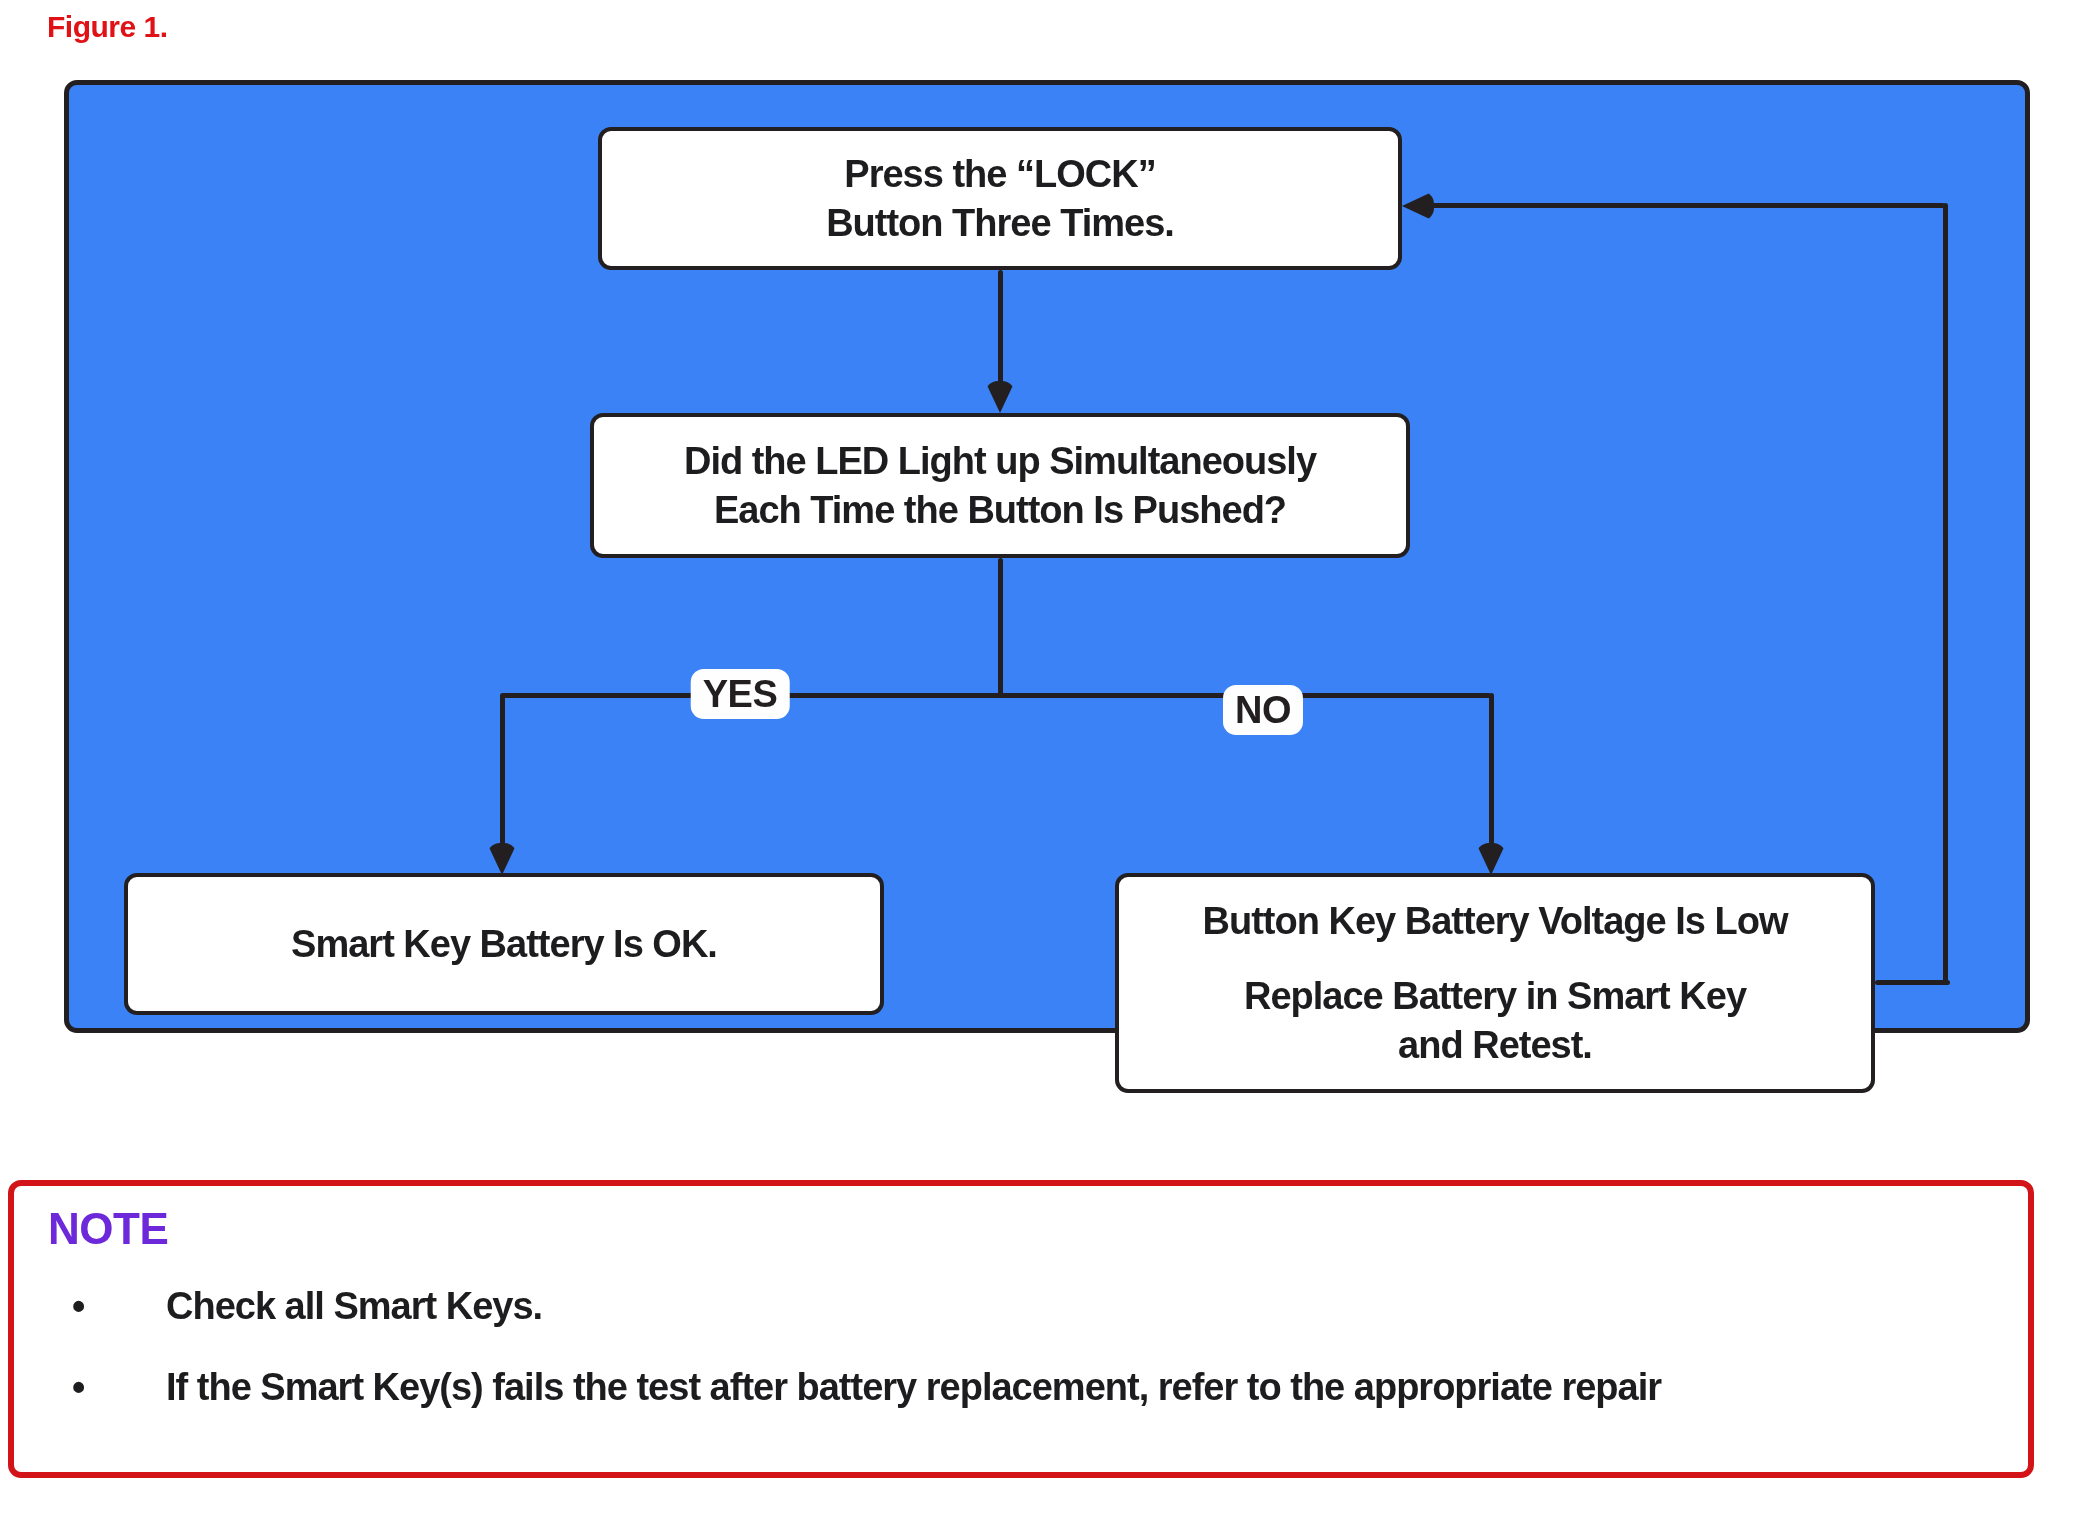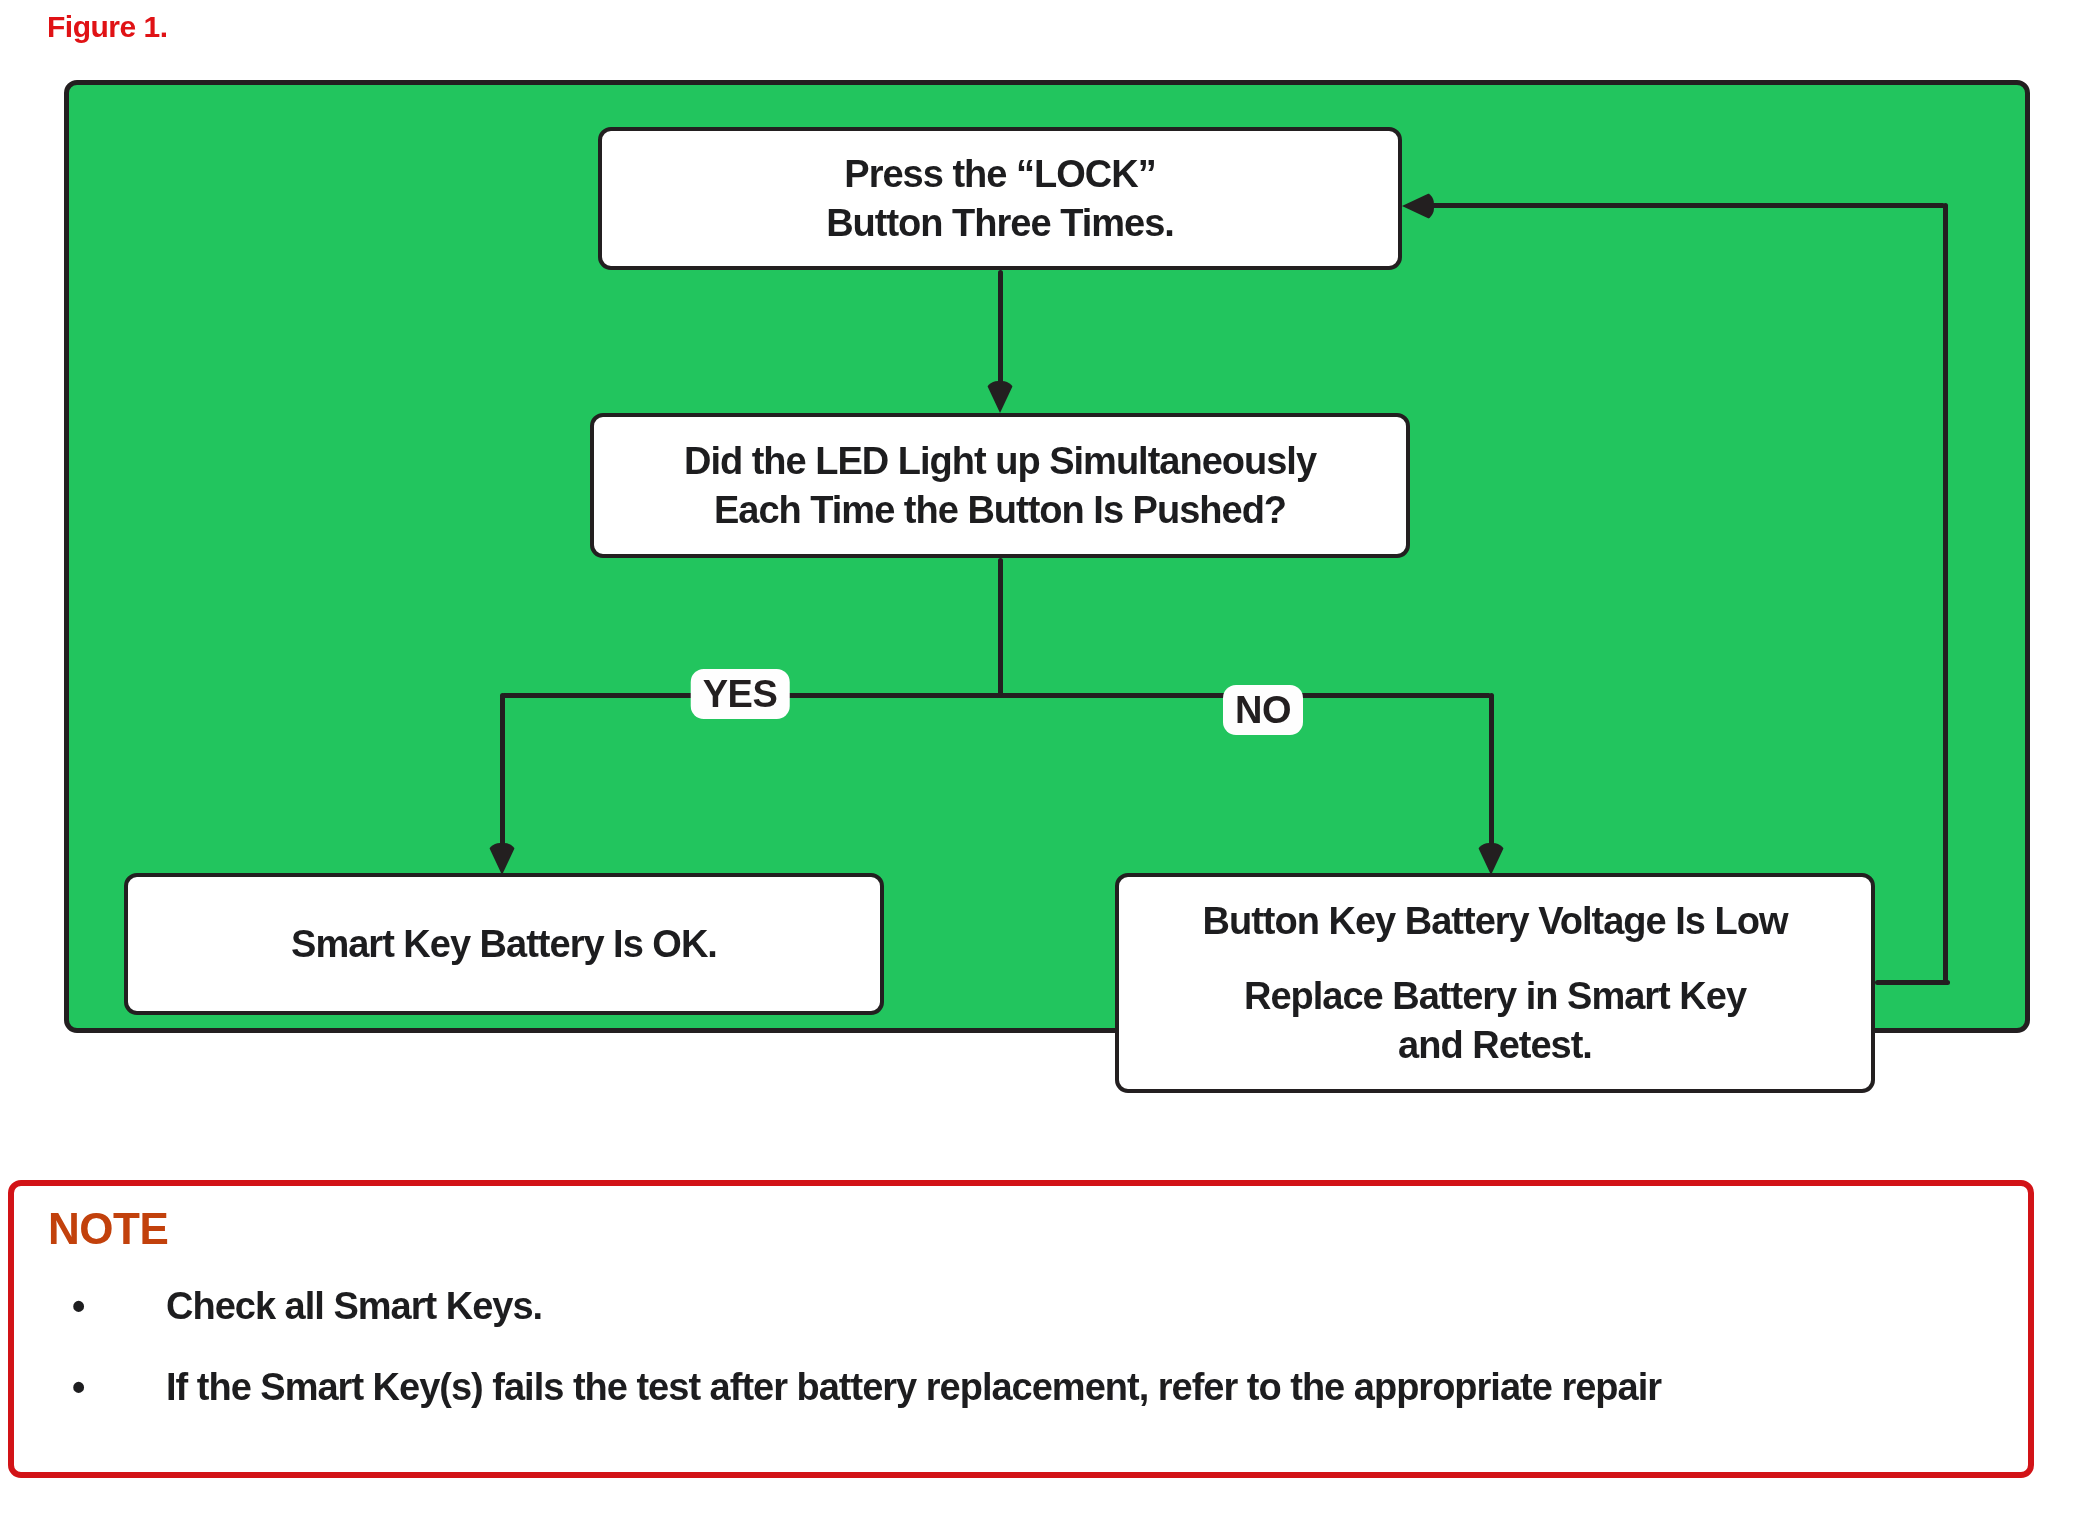--- a/index.html
+++ b/index.html
@@ -4,21 +4,21 @@
 <style>
   * { box-sizing: border-box; margin: 0; padding: 0; border-radius: 13px; }
   html, body { width: 2078px; height: 1519px; background: #ffffff; overflow: hidden;
     font-family: "Liberation Sans", sans-serif; }
   .page { position: relative; width: 2078px; height: 1519px; background: #ffffff; }
 
   .figure-label { position: absolute; left: 47px; top: 10px; font-size: 30px; font-weight: bold;
     color: #e01215; letter-spacing: -0.5px; }
 
   .flow-frame { position: absolute; left: 64px; top: 80px; width: 1966px; height: 953px;
-    border: 5px solid #231f20; background: #22c55e; }
+    border: 5px solid #231f20; background: #3b82f6; }
 
   .node { position: absolute; border: 4px solid #231f20; background: #ffffff;
     display: flex; flex-direction: column; align-items: center; justify-content: center;
     text-align: center; color: #1d1d1f; font-weight: bold; font-size: 38px;
     line-height: 49px; letter-spacing: -1px; }
   .node-press   { left: 529px;  top: 42px;  width: 804px; height: 143px; }
   .node-led     { left: 521px;  top: 328px; width: 820px; height: 145px; }
   .node-ok      { left: 55px;   top: 788px; width: 760px; height: 142px; }
   .node-low     { left: 1046px; top: 788px; width: 760px; height: 220px; }
   .node-low .heading { margin-bottom: 26px; display: block; }
@@ -47,21 +47,21 @@
 
   .edge-label { position: absolute; top: 584px; transform: translateX(-50%);
     background: #fefefe; padding: 0 12px; font-size: 38px; font-weight: bold;
     letter-spacing: -0.5px; color: #231f20; line-height: 50px; }
   .edge-yes { left: 671px; }
   .edge-no  { left: 1194px; margin-top: 16px; }
 
   .note-box { position: absolute; left: 8px; top: 1180px; width: 2026px; height: 298px;
     border: 6px solid #d21317; background: #ffffff; }
   .note-title { position: absolute; left: 34px; top: 18px; font-size: 44px; font-weight: bold;
-    color: #c2410c; letter-spacing: -0.5px; }
+    color: #6d28d9; letter-spacing: -0.5px; }
   .note-bullets { position: absolute; left: 58px; top: 96px; }
   .note-bullet { display: flex; align-items: flex-start; margin-bottom: 32px; }
   .bullet-marker { width: 58px; font-size: 38px; font-weight: bold; color: #1d1d1f;
     line-height: 49px; }
   .bullet-text { font-size: 38px; font-weight: bold; color: #1d1d1f; line-height: 49px;
     letter-spacing: -1px; margin-left: 36px; }
 </style>
 </head>
 <body>
 

